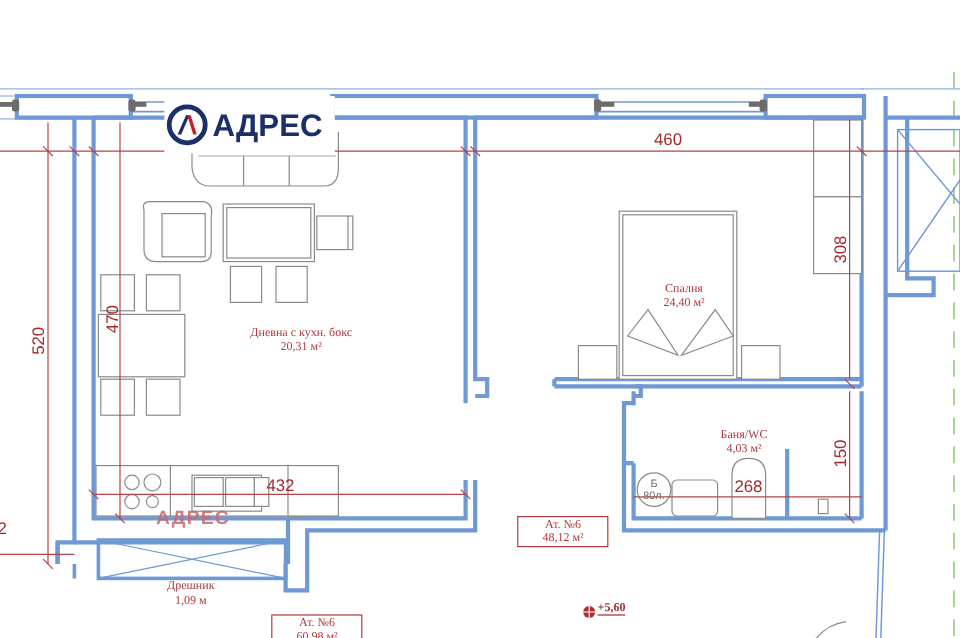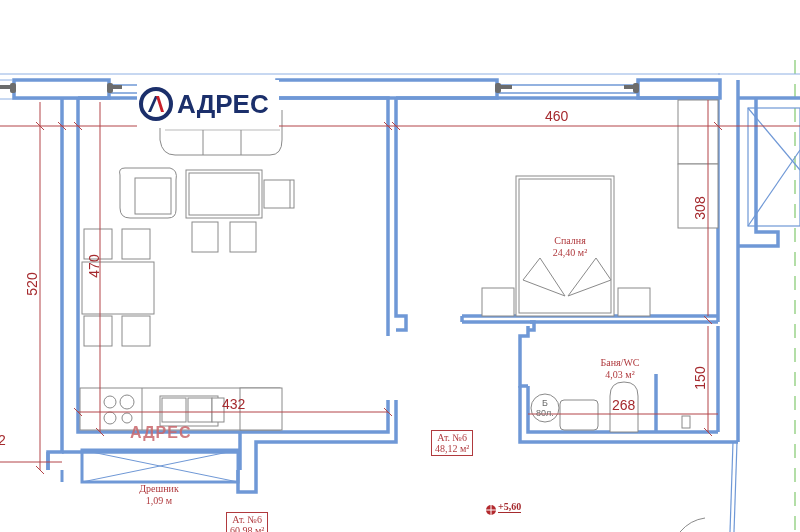--- a/index.html
+++ b/index.html
@@ -3,21 +3,21 @@
   <meta charset="utf-8">
   <style>
     html, body { margin: 0; padding: 0; background: #ffffff; }
     body { width: 800px; height: 532px; position: relative; overflow: hidden; font-family: "Liberation Serif", serif; }
     .canvas { position: absolute; left: 0; top: 0; width: 800px; height: 532px; }
     svg { position: absolute; left: 0; top: 0; }
     .lbl { position: absolute; color: #b03a3e; font-family: "Liberation Serif", serif; text-align: center; white-space: nowrap; line-height: 1.15; }
     .lbl.room { font-size: 10px; }
     .dim { position: absolute; color: #a52a2e; font-family: "Liberation Sans", sans-serif; font-size: 14px; white-space: nowrap; }
     .dim.v { transform: rotate(-90deg); transform-origin: center center; }
-    .apt-box { position: absolute; border: 1px solid #b03a3e; color: #b03a3e; font-family: "Liberation Serif", serif; font-size: 10px; text-align: center; line-height: 1.1; padding: 1px 3px; background: #fff; }
+    .apt-box { position: absolute; border: 1px solid #b03a3e; color: #b03a3e; font-family: "Liberation Serif", serif; font-size: 10px; text-align: center; line-height: 1.1; padding: 1px 20px; background: #fff; }
     .logo { position: absolute; left: 137px; top: 80px; width: 140px; height: 48px; background: #fff; display: flex; align-items: center; gap: 4px; padding-left: 2px; }
     .logo-mark { width: 34px; height: 34px; border-radius: 50%; border: 4px solid #1b2f6b; box-sizing: border-box; position: relative; display: flex; align-items: center; justify-content: center; }
     .logo-text { font-family: "Liberation Sans", sans-serif; font-weight: bold; font-size: 26px; color: #1b2f6b; letter-spacing: 0px; }
     .watermark { position: absolute; left: 130px; top: 424px; font-family: "Liberation Sans", sans-serif; font-weight: bold; font-size: 16px; color: #c9676c; opacity: 0.85; letter-spacing: 1px; }
     .elev { position: absolute; left: 498px; top: 502px; font-family: "Liberation Serif", serif; font-size: 10px; color: #a52a2e; border-bottom: 1px solid #a52a2e; line-height: 1; font-weight: bold; }
   </style>
 </head>
 <body>
 
 <div class="canvas">
@@ -199,20 +199,24 @@
   <div class="logo">
     <div class="logo-mark">
       <svg width="26" height="26" viewBox="0 0 26 26" style="position:static">
         <path d="M5 21 L12 5 L15 5 L8 21 Z" fill="#1b2f6b"></path>
         <path d="M13 5 L16 5 L21 21 L18 21 Z" fill="#c8202a"></path>
       </svg>
     </div>
     <span class="logo-text">АДРЕС</span>
   </div>
 
+  <div class="lbl room" style="left:196px; top:272px; width:110px;">
+    <div>Дневна с кухн. бокс</div>
+    <div>20,31 м²</div>
+  </div>
   <div class="lbl room" style="left:540px; top:215px; width:60px;margin-top:20px;">
     <div>Спалня</div>
     <div>24,40 м²</div>
   </div>
   <div class="lbl room" style="left:590px; top:357px; width:60px;">
     <div>Баня/WC</div>
     <div>4,03 м²</div>
   </div>
   <div class="lbl room" style="left:122px; top:455px; width:74px;margin-top:28px;">
     <div>Дрешник</div>

